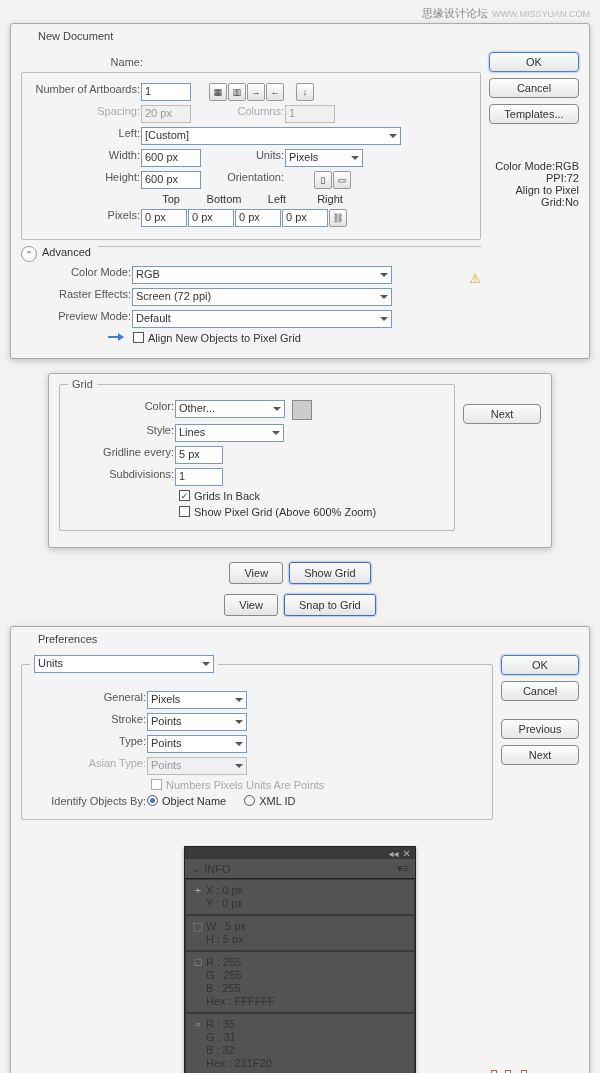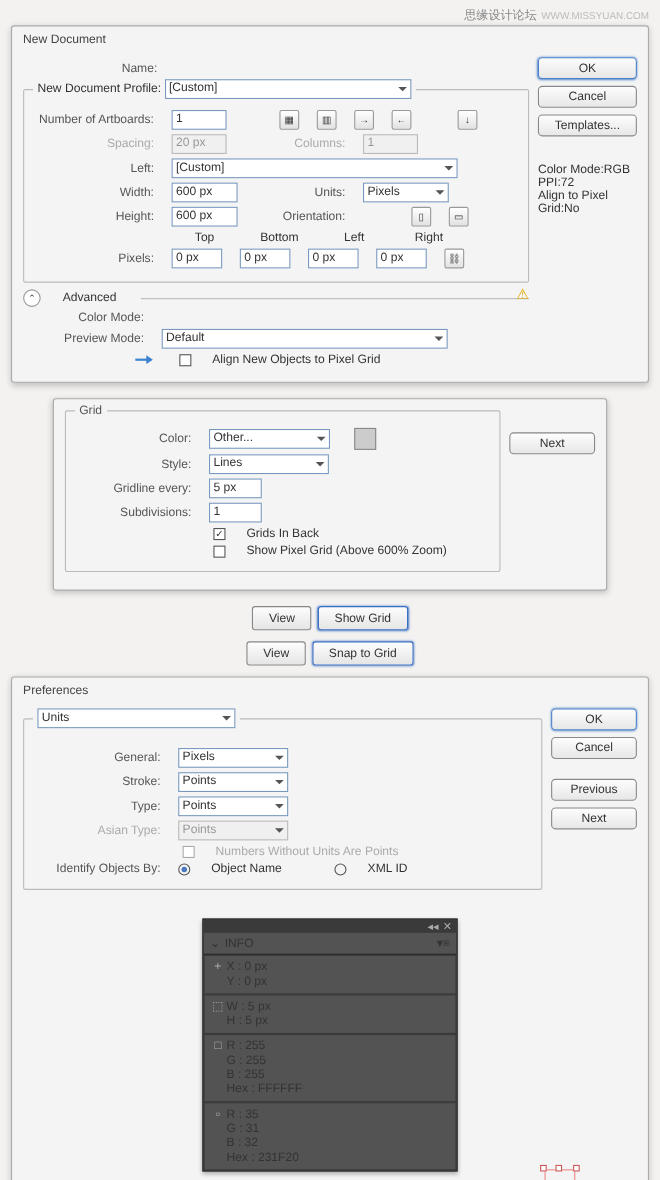--- a/index.html
+++ b/index.html
@@ -1,39 +1,39 @@
 <!DOCTYPE html>
 <html><head>
 <meta charset="utf-8">
 <style>
 *{box-sizing:border-box;margin:0;padding:0;font-family:Tahoma,Arial,sans-serif;font-size:11px;color:#333}
 body{background:#f3f2f1;width:600px;padding:6px 10px 10px}
 .watermark{text-align:right;color:#999;font-size:11px;margin-bottom:2px}
 .watermark .cn{color:#888}
 .watermark .en{color:#bbb;font-size:9px;margin-left:4px}
 .dialog{background:#f4f4f4;border:1px solid #aaa;border-radius:3px;box-shadow:0 2px 6px rgba(0,0,0,.2);margin-bottom:14px;position:relative}
-.title{padding:6px 10px;font-size:11px;color:#444}
+.title{padding:6px 27px;font-size:11px;color:#444}
 .dialog-body{padding:4px 10px 10px;display:flex;gap:8px}
 .main{flex:1}
 .side{width:90px;display:flex;flex-direction:column;gap:6px;align-items:stretch}
 .bigbtn{background:linear-gradient(#fdfdfd,#e7e7e7);border:1px solid #888;border-radius:4px;padding:3px 0;text-align:center;cursor:pointer}
 .bigbtn.primary{border:1px solid #4a80c8;box-shadow:0 0 2px #4a80c8}
 fieldset{border:1px solid #bbb;border-radius:2px;padding:6px 8px 8px;margin-bottom:6px}
 legend{padding:0 4px;color:#555}
-.row{display:flex;align-items:center;margin:4px 0;gap:16px}
+.row{display:flex;margin:4px 0;gap:1px}
 .lbl{text-align:right;color:#555;white-space:nowrap}
 .lbl.dis{color:#aaa}
 .inp{background:#fff;border:1px solid #7a99bf;padding:1px 3px;height:18px}
 .inp.dis{background:#f0f0f0;border-color:#bbb;color:#999}
 .dd{background:#fff;border:1px solid #7a99bf;height:18px;position:relative;padding:1px 3px}
 .dd::after{content:"";position:absolute;right:3px;top:6px;border:4px solid transparent;border-top-color:#555}
 .dd.dis{background:#f0f0f0;border-color:#bbb;color:#999}
 .iconbtn{width:18px;height:18px;background:linear-gradient(#fff,#e2e2e2);border:1px solid #999;border-radius:2px;display:inline-flex;align-items:center;justify-content:center;font-size:9px}
 .chevron{width:16px;height:16px;border:1px solid #999;border-radius:8px;display:flex;align-items:center;justify-content:center;background:#fff;font-size:8px;margin-right:4px}
-.infotxt{font-size:10px;color:#666;text-align:left;margin-top:18px}
+.infotxt{font-size:10px;color:#666;text-align:right;margin-top:30px}
 .warnicon{color:#e6a700;font-size:13px;position:absolute;right:108px;bottom:72px}
 .sw{width:20px;height:20px;border:1px solid #888;background:#ccc;margin-left:6px}
 .btnrow{display:flex;justify-content:center;gap:6px;margin:10px 0}
 .pillbtn{background:linear-gradient(#fdfdfd,#e5e5e5);border:1px solid #888;border-radius:3px;padding:4px 14px}
 .pillbtn.sel{border:1px solid #3b6fc2;box-shadow:0 0 2px #3b6fc2}
 .info-panel{width:232px;margin:10px auto 0;background:#535353;border:1px solid #222;font-size:10px;color:#ddd;box-shadow:0 2px 4px rgba(0,0,0,.3)}
 .info-tabbar{background:#3a3a3a;height:12px;display:flex;justify-content:flex-end;align-items:center;gap:4px;padding:0 4px}
 .info-tabbar span{color:#aaa;font-size:10px}
 .info-tab{padding:3px 6px;color:#ccc;border-bottom:1px solid #222;display:flex;align-items:center;gap:4px}
 .info-grid{display:grid;grid-template-columns:1fr}
@@ -59,21 +59,20 @@
 </div>
 
 <div class="dialog">
  <div class="title">New Document</div>
  <div class="dialog-body">
   <div class="main">
    <div class="row">
     <span class="lbl" style="width:122px">Name:</span>
    </div>
    <fieldset>
-    <legend><span>New Document Profile:</span> <span class="dd" style="display:inline-block;width:224px;vertical-align:middle">[Custom]</span></legend>
     <div class="row">
      <span class="lbl" style="width:110px">Number of Artboards:</span>
      <span class="inp" style="width:50px">1</span>
      <span style="width:16px"></span>
      <span class="iconbtn">▦</span>
      <span class="iconbtn">▥</span>
      <span class="iconbtn">→</span>
      <span class="iconbtn">←</span>
      <span style="width:10px"></span>
      <span class="iconbtn">↓</span>
@@ -119,20 +118,25 @@
     </div>
    </fieldset>
    <div class="row">
           <span class="chevron">⌃</span>
           <span>Advanced</span>
           <span style="flex:1;border-top:1px solid #bbb;margin-left:6px"></span>
         </div>
    <div style="padding-left:16px">
     <div class="row">
             <span class="lbl" style="width:94px">Color Mode:</span>
+            <span class="dd" style="width:260px">RGB</span>
+          </div>
+    <div class="row">
+            <span class="lbl" style="width:94px">Raster Effects:</span>
+            <span class="dd" style="width:260px">Screen (72 ppi)</span>
           </div>
     <div class="row">
             <span class="lbl" style="width:94px">Preview Mode:</span>
             <span class="dd" style="width:260px">Default</span>
           </div>
     <div class="row">
             <span style="width:70px"></span>
             <span class="arrow-tip"></span>
             <span class="chk"></span>
             <span>Align New Objects to Pixel Grid</span>
@@ -222,21 +226,21 @@
             <span class="lbl" style="width:116px">Type:</span>
             <span class="dd" style="width:100px">Points</span>
           </div>
     <div class="row">
             <span class="lbl dis" style="width:116px">Asian Type:</span>
             <span class="dd dis" style="width:100px">Points</span>
           </div>
     <div class="row">
             <span style="width:120px"></span>
             <span class="chk" style="border-color:#aaa"></span>
-            <span class="lbl dis" style="text-align:left">Numbers Without Units Are Points</span>
+            <span class="lbl dis" style="text-align:left">Numbers Pixels Units Are Points</span>
           </div>
     <div class="row">
             <span class="lbl" style="width:116px">Identify Objects By:</span>
      <span class="radio on"></span>
             <span>Object Name</span>
      <span style="width:16px"></span>
      <span class="radio"></span>
             <span>XML ID</span>
     </div>
    </fieldset>

